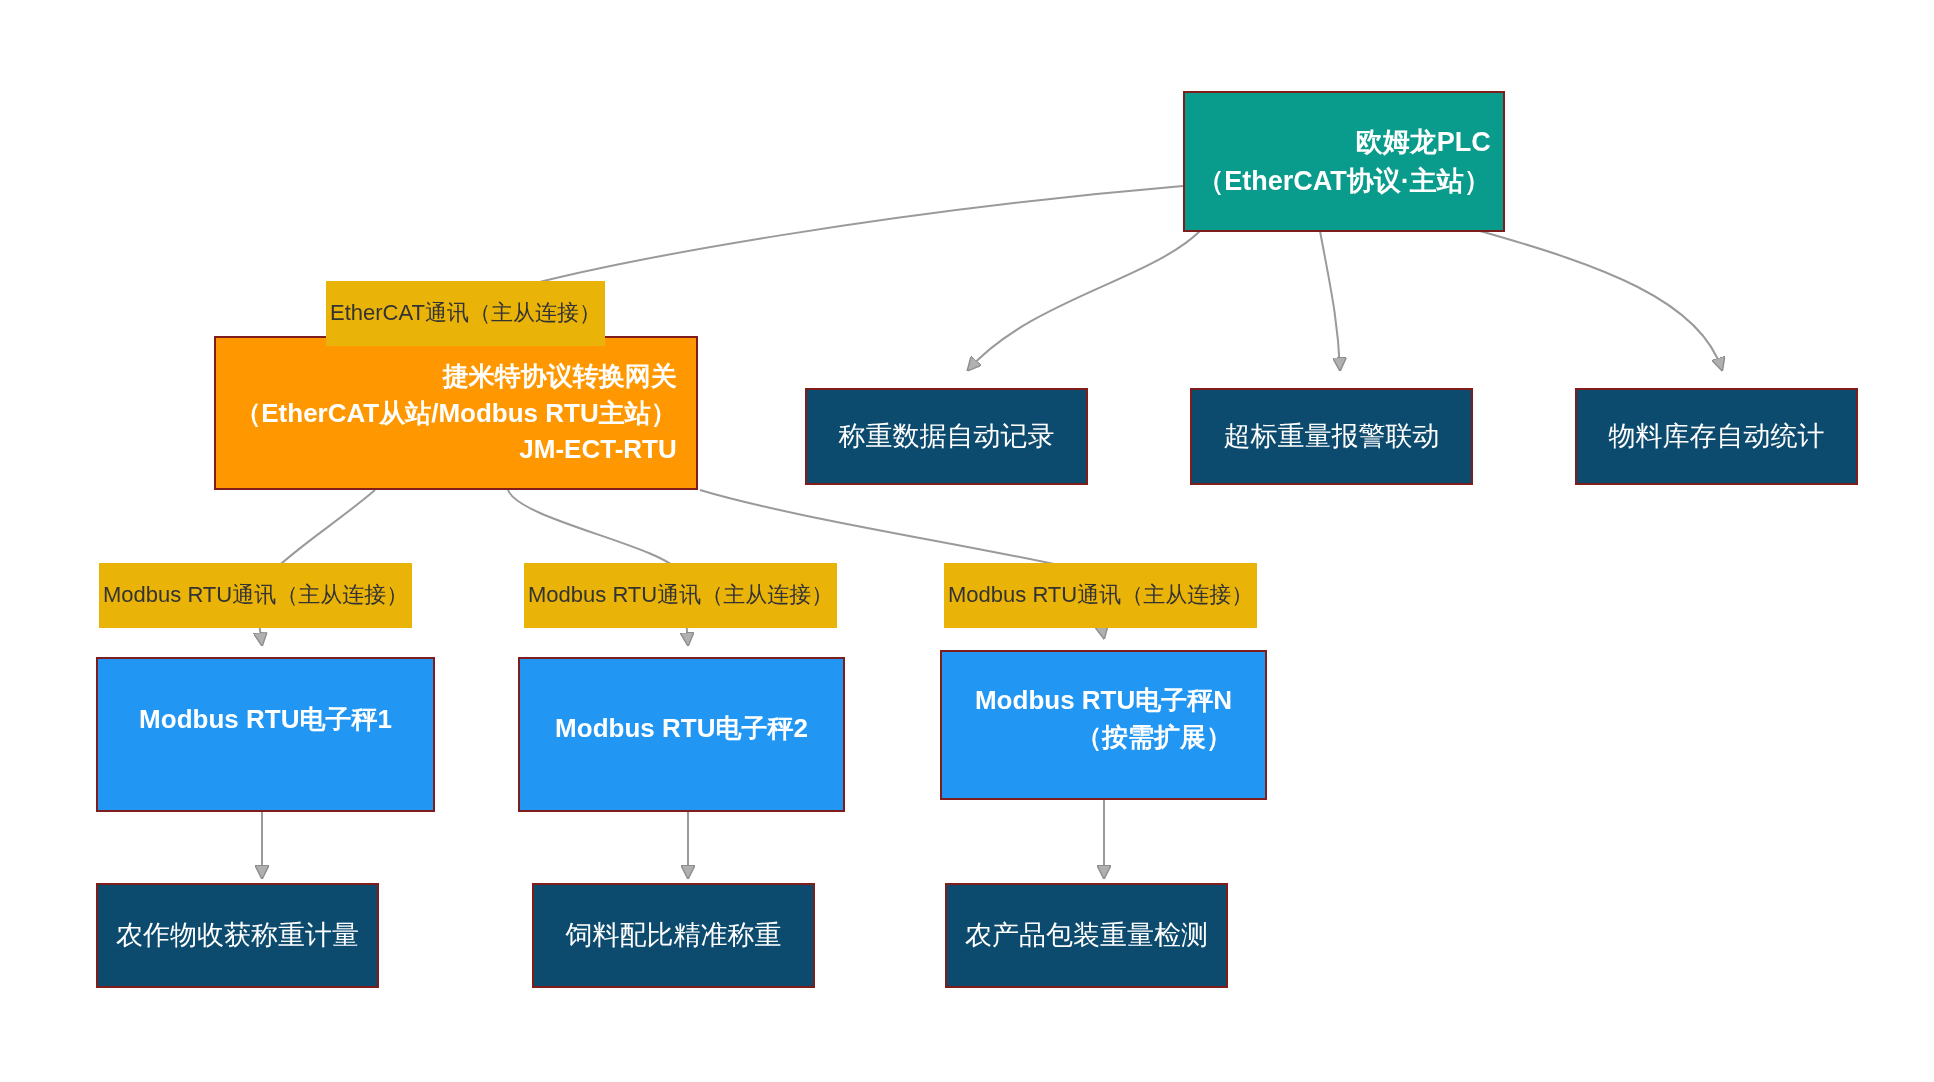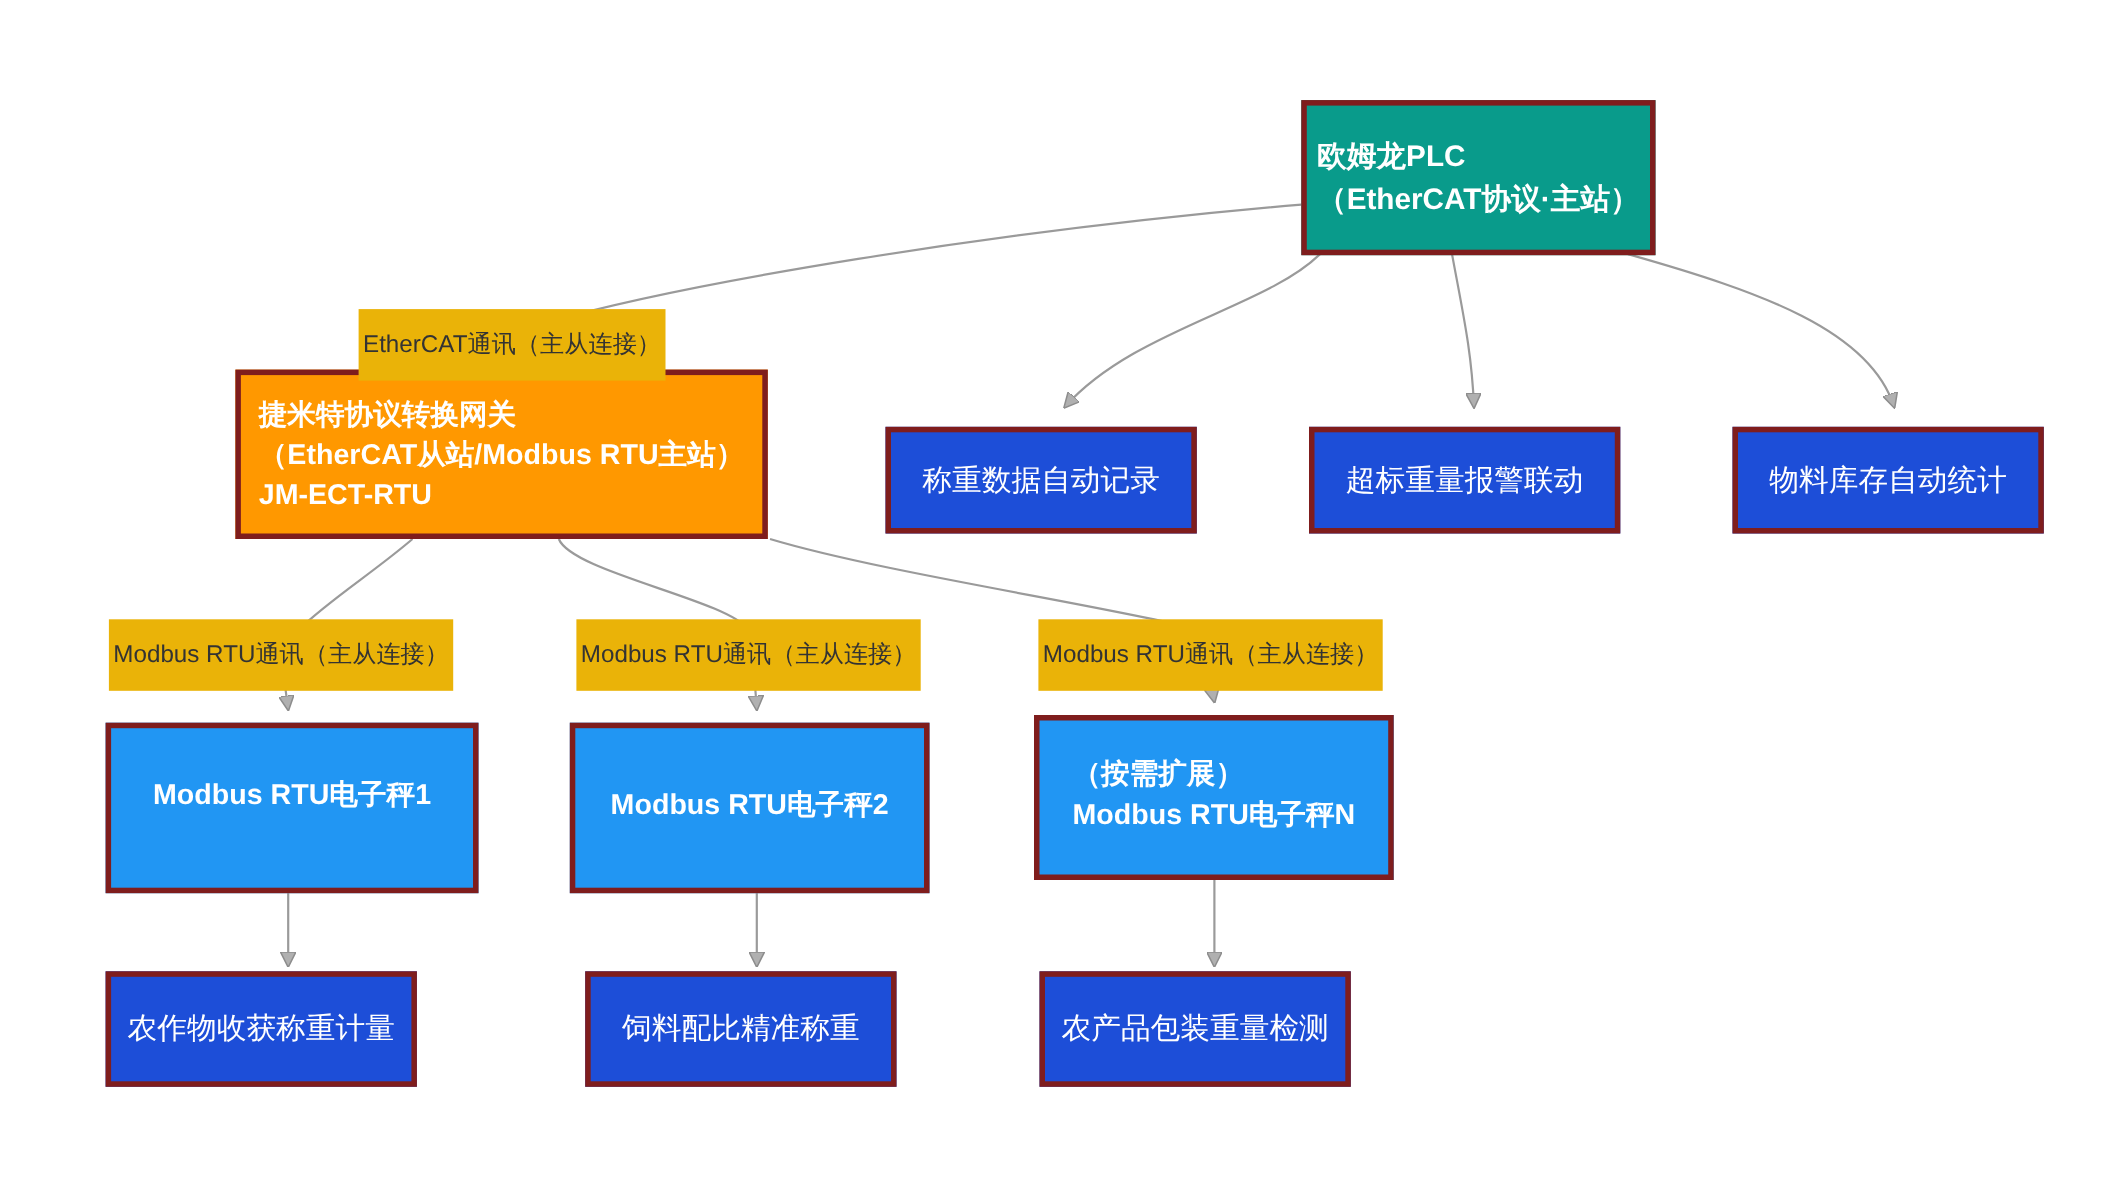--- a/index.html
+++ b/index.html
@@ -22,37 +22,37 @@
     position: absolute;
     left: 0;
     top: 0;
     width: 1934px;
     height: 1082px;
     pointer-events: none;
   }
   .node {
     position: absolute;
     box-sizing: border-box;
-    border: 5px solid #7f1d1d;
+    border: 2px solid #7f1d1d;
     display: flex;
     align-items: center;
     justify-content: center;
-    text-align: left;
+    text-align: right;
     color: #ffffff;
     overflow: hidden;
     white-space: nowrap;
   }
   .node .lines {
     line-height: 1.42;
     white-space: nowrap;
   }
   .node-teal   { background: #099B8B; }
   .node-orange { background: #FF9800; }
   .node-blue   { background: #2196F3; }
-  .node-green  { background: #1d4ed8; }
+  .node-green  { background: #0c4a6e; }
 
   .bold   { font-weight: bold; }
   .normal { font-weight: normal; }
 
   .edge-label {
     position: absolute;
     background: #eab308;
     color: #333333;
     font-size: 22px;
     line-height: 1.3;
@@ -144,22 +144,22 @@
   </div>
 
   <div class="node node-blue" style="left:518px; top:657px; width:327px; height:155px; font-size:26px; align-items:flex-start; padding-top:51px;">
     <div class="lines bold">
       <div>Modbus RTU电子秤2</div>
     </div>
   </div>
 
   <div class="node node-blue" style="left:940px; top:650px; width:327px; height:150px; font-size:26px; align-items:flex-start; padding-top:30px;">
     <div class="lines bold">
+      <div>Modbus RTU电子秤N</div>
       <div>（按需扩展）</div>
-      <div>Modbus RTU电子秤N</div>
     </div>
   </div>
 
   <div class="node node-green" style="left:96px; top:883px; width:283px; height:105px; font-size:27px;">
     <div class="lines normal">
       <div>农作物收获称重计量</div>
     </div>
   </div>
 
   <div class="node node-green" style="left:532px; top:883px; width:283px; height:105px; font-size:27px;">

